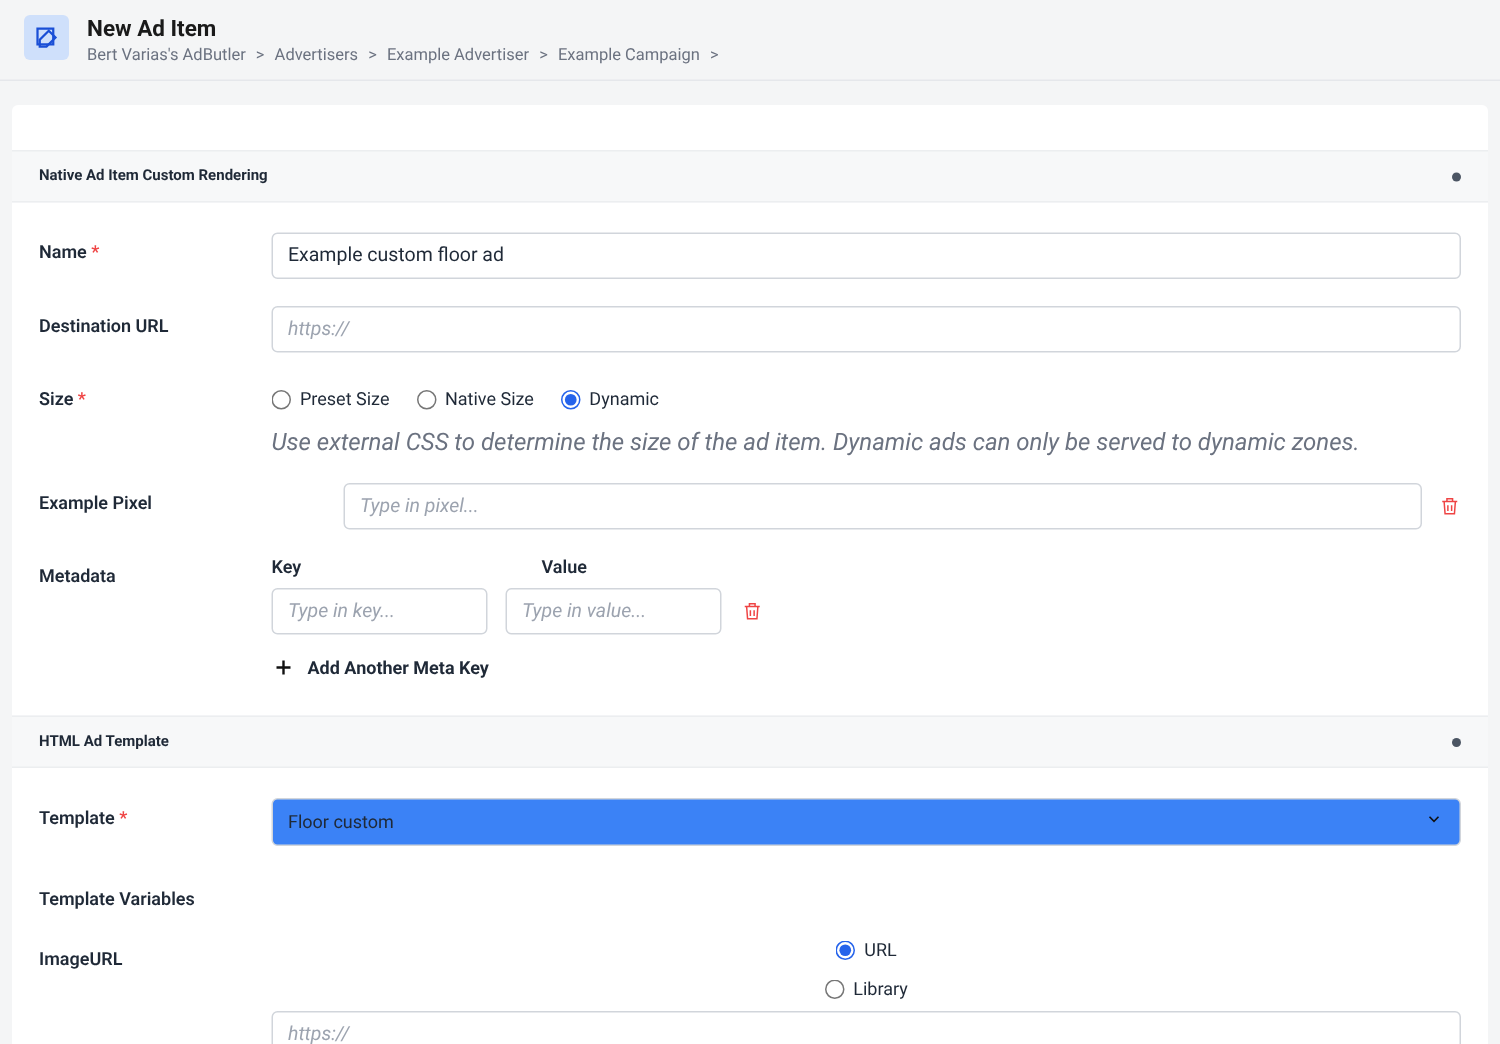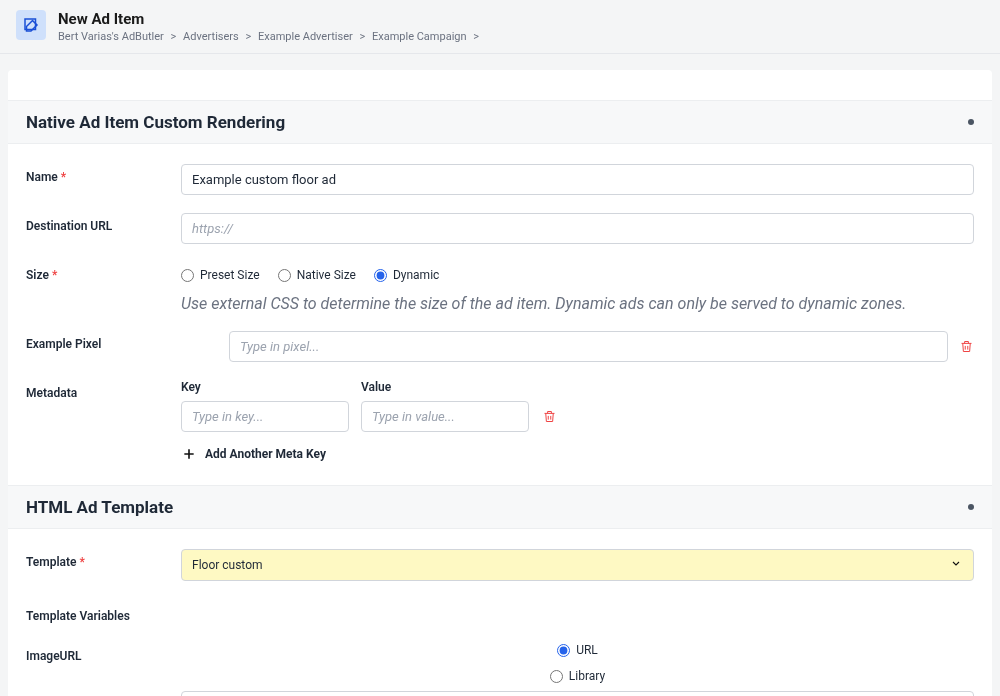--- a/index.html
+++ b/index.html
@@ -44,21 +44,21 @@
     .panel-pad-top { padding-top: 30px; }
     .section-header {
       background: #f7f8f9;
       border-top: 1px solid #eceef0;
       border-bottom: 1px solid #eceef0;
       padding: 11px 18px;
       display: flex;
       align-items: center;
       justify-content: space-between;
     }
-    .section-header h2 { font-size: 17px; font-weight: 700; color: #1f2937; }
+    .section-header h2 { font-size: 10px; font-weight: 700; color: #1f2937; }
     .dot {
       width: 6px; height: 6px; background: #4b5563; border-radius: 50%;
     }
     .section-body {
       padding: 20px 18px;
     }
     .form-row {
       display: flex;
       align-items: flex-start;
       margin-bottom: 18px;
@@ -106,41 +106,41 @@
     }
     .pixel-row { display:flex; align-items:center; gap:10px;padding-left:48px; }
     .pixel-row .input { flex:1; }
     .trash {
       color: #ef4444; cursor: pointer; width:16px; height:16px; display:flex; align-items:center; justify-content:center; flex-shrink:0;
     }
     .trash svg { width: 15px; height: 15px; fill: none; stroke: #ef4444; stroke-width: 1.6; }
     .meta-cols { display:flex; gap:12px; }
     .meta-col { width: 168px; }
     .meta-row { display:flex; align-items:center; gap:12px; margin-top:2px; }
-    .meta-row .input { width: 168px; }
+    .meta-row .input { width: 144px; }
     .add-meta {
       display: inline-flex; align-items: center; gap: 8px;
       font-size: 12px; color: #1f2937; font-weight: 700; margin-top: 14px; cursor: pointer;
     }
     .add-meta .plus {
       width: 16px; height: 16px; display: inline-flex; align-items:center; justify-content:center;
     }
     .select-wrap { position: relative; }
     .select-wrap .chev {
       position: absolute; right: 12px; top: 50%; transform: translateY(-50%);
       pointer-events: none;
     }
     .select-value {
       width: 100%;
       border: 1px solid #d1d5db;
       border-radius: 4px;
       padding: 8px 30px 8px 10px;
       font-size: 12px;
       color: #1f2937;
-      background: #fef9c3;
+      background: #3b82f6;
       cursor: pointer;
     }
     .sub-label {
       font-size: 12px; color: #1f2937; font-weight: 600;
     }
     .tv-heading { font-size:12px; font-weight:600; color:#1f2937; margin: 4px 0 10px 0; }
     .imgurl-radio { display:flex; align-items:center; gap:12px; margin-bottom:8px;flex-direction:column; }
     .code-area {
       white-space: pre;
       font-family: "Courier New", monospace;

